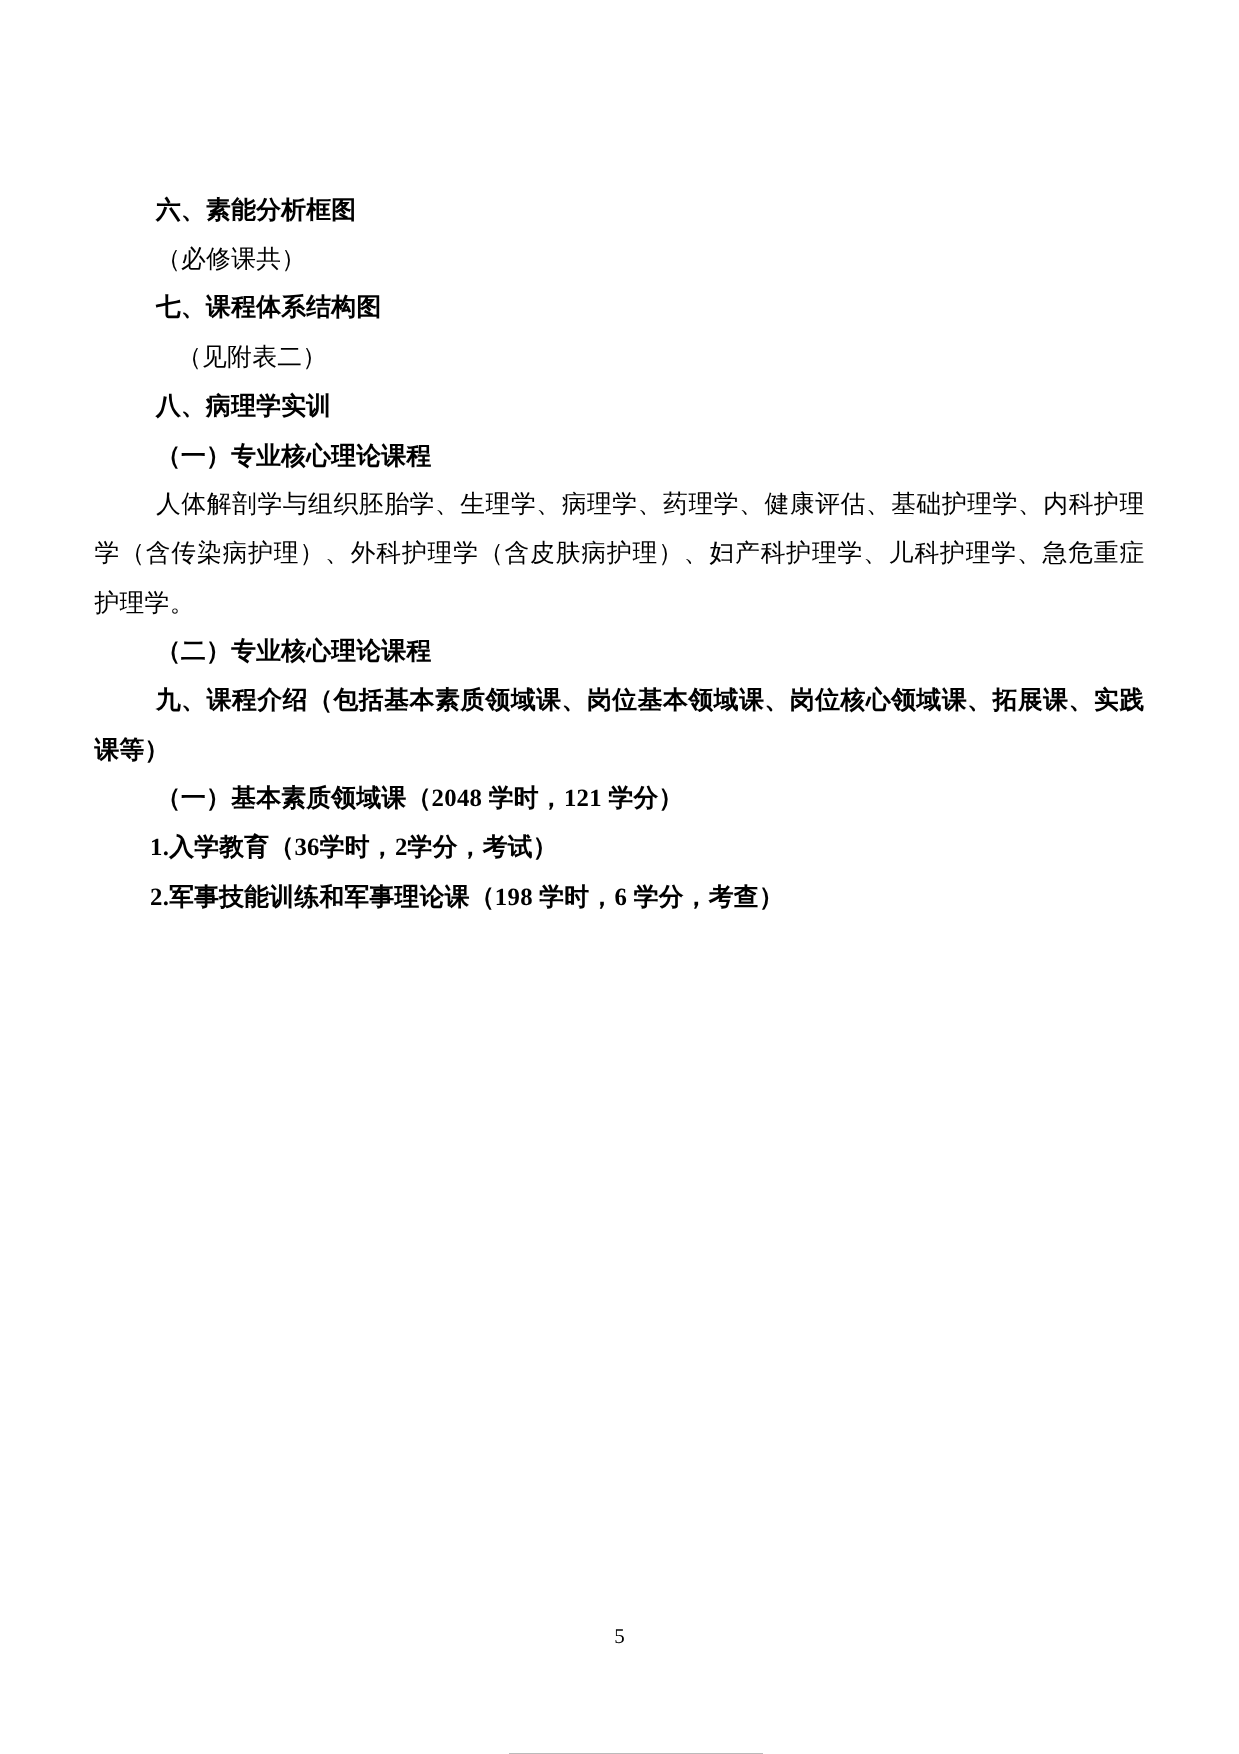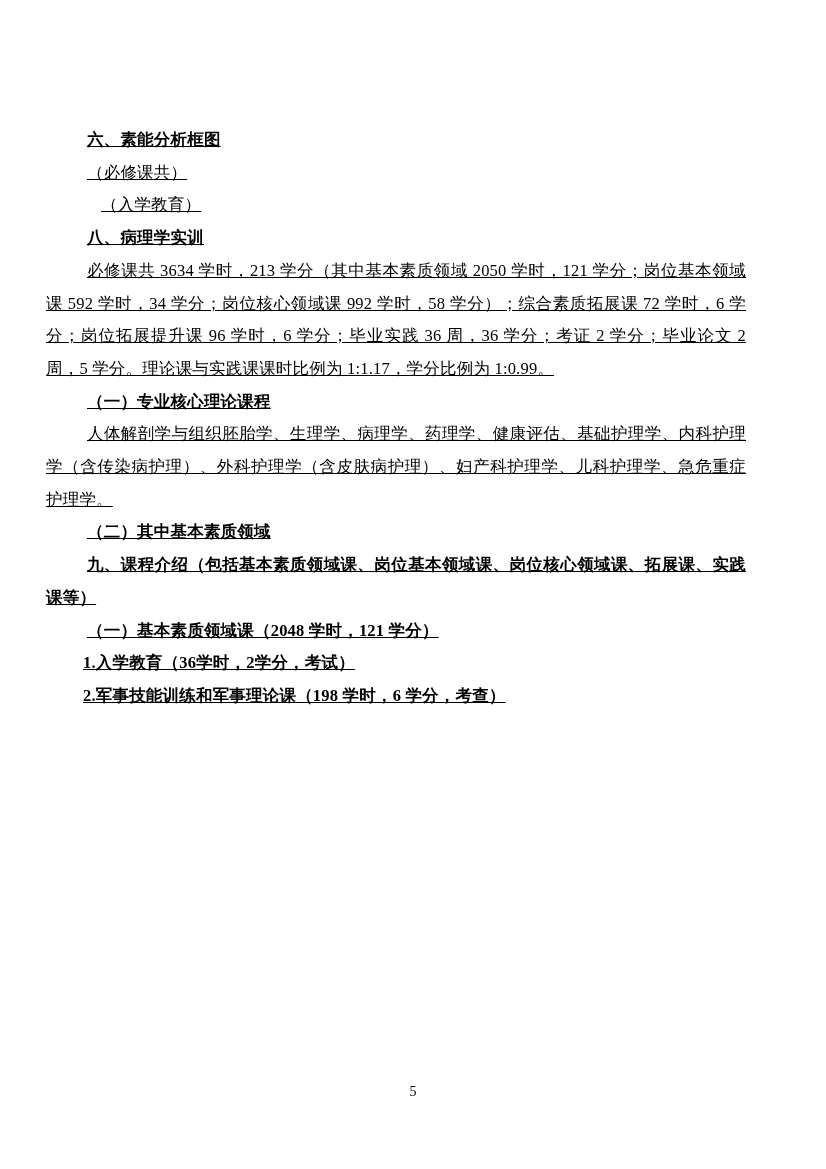--- a/index.html
+++ b/index.html
@@ -8,24 +8,23 @@
     position: relative;
     width: 826px;
     height: 1169px;
     background: #ffffff;
     color: #000000;
     overflow: hidden;
     margin: 0 auto;
   }
   .content {
     position: absolute;
-    left: 46px;
+    left: 63px;
     top: 124px;
     width: 700px;
-    text-decoration: underline;
   }
   .content p {
     margin: 0;
     padding: 0;
     font-size: 16.5px;
     line-height: 32.7px;
     text-align: justify;
     font-family: "Liberation Serif", "DejaVu Serif", serif;
     letter-spacing: 0.2px;
   }
@@ -47,25 +46,25 @@
     font-family: "Liberation Serif", "DejaVu Serif", serif;
   }
 </style>
 </head>
 <body>
 
 <div class="page">
   <div class="content">
     <p class="heading indent">六、素能分析框图</p>
     <p class="indent">（必修课共）</p>
-    <p class="indent2">（入学教育）</p>
+    <p class="heading indent">七、课程体系结构图</p>
+    <p class="indent2">（见附表二）</p>
     <p class="heading indent">八、病理学实训</p>
-    <p class="indent">必修课共 3634 学时，213 学分（其中基本素质领域 2050 学时，121 学分；岗位基本领域课 592 学时，34 学分；岗位核心领域课 992 学时，58 学分）；综合素质拓展课 72 学时，6 学分；岗位拓展提升课 96 学时，6 学分；毕业实践 36 周，36 学分；考证 2 学分；毕业论文 2 周，5 学分。理论课与实践课课时比例为 1:1.17，学分比例为 1:0.99。</p>
     <p class="heading indent">（一）专业核心理论课程</p>
     <p class="indent">人体解剖学与组织胚胎学、生理学、病理学、药理学、健康评估、基础护理学、内科护理学（含传染病护理）、外科护理学（含皮肤病护理）、妇产科护理学、儿科护理学、急危重症护理学。</p>
-    <p class="heading indent">（二）其中基本素质领域</p>
+    <p class="heading indent">（二）专业核心理论课程</p>
     <p class="heading indent">九、课程介绍（包括基本素质领域课、岗位基本领域课、岗位核心领域课、拓展课、实践课等）</p>
     <p class="heading indent">（一）基本素质领域课（2048 学时，121 学分）</p>
     <p class="heading indent-num">1.入学教育（36学时，2学分，考试）</p>
     <p class="heading indent-num">2.军事技能训练和军事理论课（198 学时，6 学分，考查）</p>
   </div>
   <div class="pageno">5</div>
 </div>
 
 </body></html>

